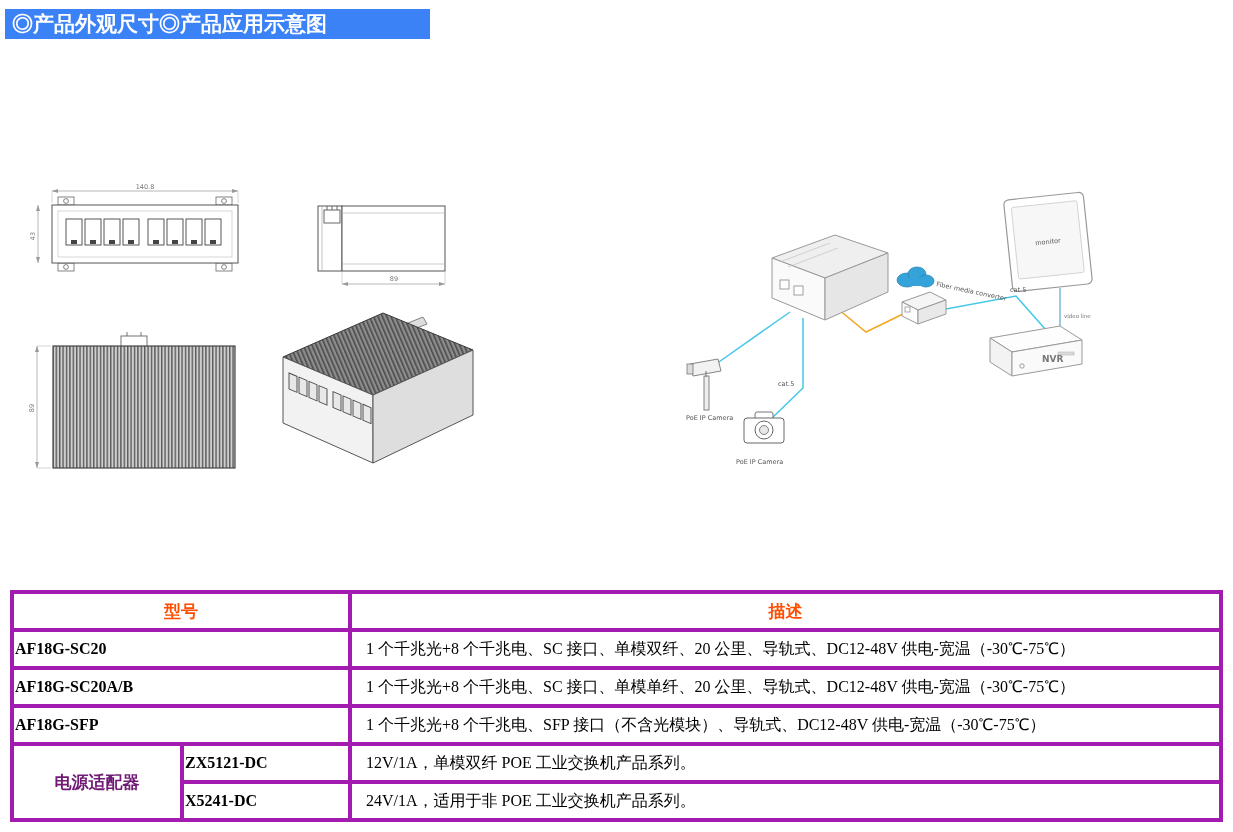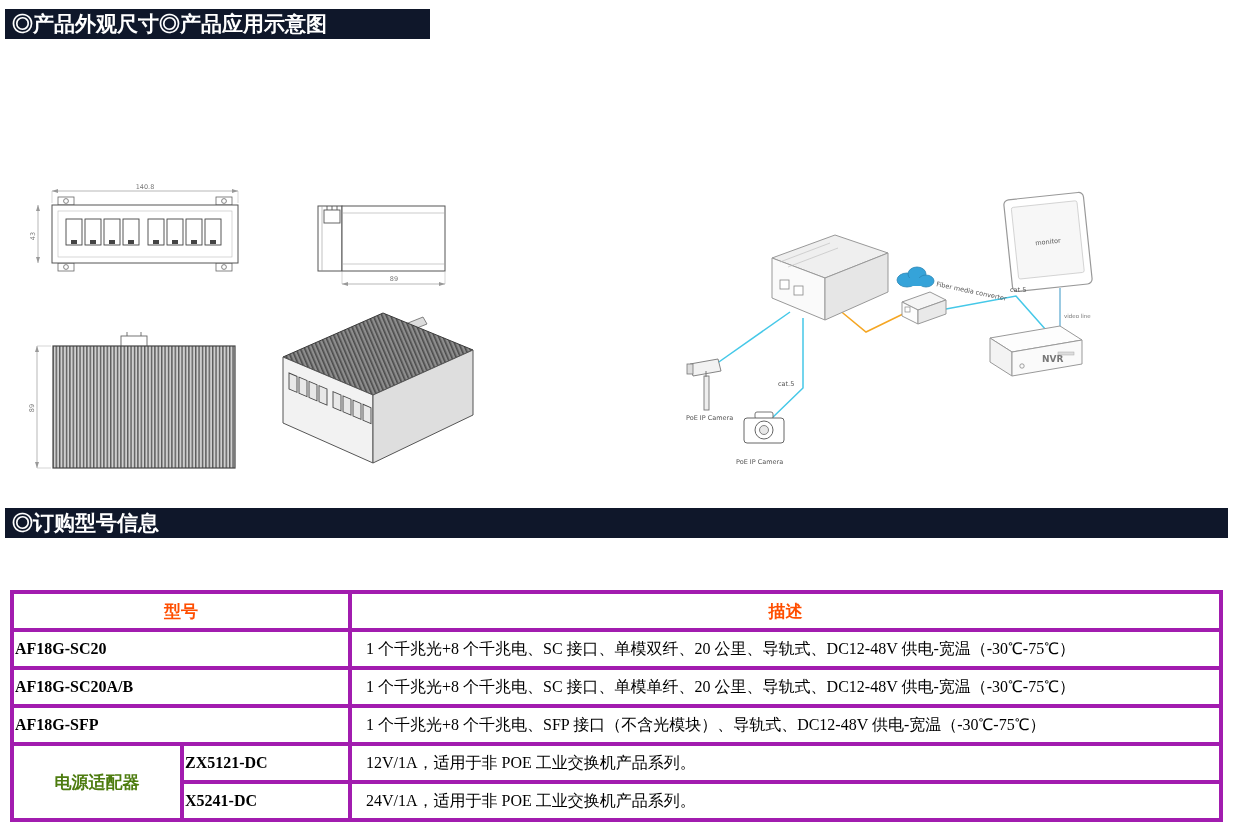--- a/index.html
+++ b/index.html
@@ -1,39 +1,39 @@
 <!DOCTYPE html>
 <html><head>
 <meta charset="utf-8">
 <style>
   html,body{margin:0;padding:0;background:#fff;}
   #page{position:relative;width:1233px;height:832px;background:#fff;overflow:hidden;
         font-family:"Liberation Serif", serif;color:#000;}
 
-  .banner{position:absolute;left:5px;height:30px;background:#0f172a;color:#fff;
+  .banner{position:absolute;left:5px;height:30px;background:#3b82f6;color:#fff;
           font-weight:bold;font-size:21px;line-height:30px;padding-left:7px;box-sizing:border-box;}
   .banner1{top:9px;width:425px;}
   .banner2{top:508px;width:1223px;}
 
   .dims-line{position:absolute;left:8px;top:88px;font-size:17px;font-weight:bold;
              font-family:"Liberation Serif", serif;}
 
   .drawing{position:absolute;}
   svg text{font-family:"DejaVu Sans", sans-serif;fill:#777;}
   .dimtxt{font-size:6.5px;}
   .lbl{font-size:6.5px;fill:#555;}
 
   
   .otable{position:absolute;left:10px;top:590px;width:1213px;border-collapse:collapse;
           font-size:16px;}
   .otable td{border:4px solid #a21caf;height:38px;box-sizing:border-box;vertical-align:middle;}
   .otable td.hdrcell{color:#ff4e00;font-weight:bold;text-align:center;font-size:17px;}
   .otable td.model{font-weight:bold;text-align:left;font-family:"Liberation Serif", serif;}
   .otable td.desc{padding-left:14px;text-align:left;}
-  .otable td.cat{color:#4d7c0f;font-weight:bold;text-align:center;font-size:17px;}
+  .otable td.cat{color:#701a75;font-weight:bold;text-align:center;font-size:17px;}
 </style>
 </head>
 <body>
 
 <div id="page">
 
   <div class="banner banner1">
     <span>◎产品外观尺寸◎产品应用示意图</span>
   </div>
 
@@ -226,23 +226,20 @@
       <circle cx="104" cy="250" r="9" fill="#fff" stroke="#666" stroke-width="1"></circle>
       <circle cx="104" cy="250" r="4.5" fill="#e8e8e8" stroke="#666" stroke-width="0.8"></circle>
       <text class="lbl" x="76" y="284">PoE IP Camera</text>
     </g>
 
     <text class="lbl" x="350" y="112">cat.5</text>
 
     <text x="404" y="138" font-size="5.5" fill="#777">video line</text>
   </svg>
 
-  <div class="banner banner2">
-    <span>◎订购型号信息</span>
-  </div>
 
   <table class="otable">
     <colgroup>
         <col style="width:170px">
         <col style="width:168px">
         <col>
       </colgroup>
     <tbody>
         <tr>
       <td colspan="2" class="hdrcell">型号</td>
@@ -256,21 +253,21 @@
       <td colspan="2" class="model">AF18G-SC20A/B</td>
       <td class="desc">1 个千兆光+8 个千兆电、SC 接口、单模单纤、20 公里、导轨式、DC12-48V 供电-宽温（-30℃-75℃）</td>
     </tr>
     <tr>
       <td colspan="2" class="model">AF18G-SFP</td>
       <td class="desc">1 个千兆光+8 个千兆电、SFP 接口（不含光模块）、导轨式、DC12-48V 供电-宽温（-30℃-75℃）</td>
     </tr>
     <tr>
       <td rowspan="2" class="cat">电源适配器</td>
       <td class="model">ZX5121-DC</td>
-      <td class="desc">12V/1A，适用于非 POE 工业交换机产品系列。</td>
+      <td class="desc">12V/1A，单模双纤 POE 工业交换机产品系列。</td>
     </tr>
     <tr>
       <td class="model">X5241-DC</td>
       <td class="desc">24V/1A，适用于非 POE 工业交换机产品系列。</td>
     </tr>
   </tbody>
     </table>
 
 </div>
 

